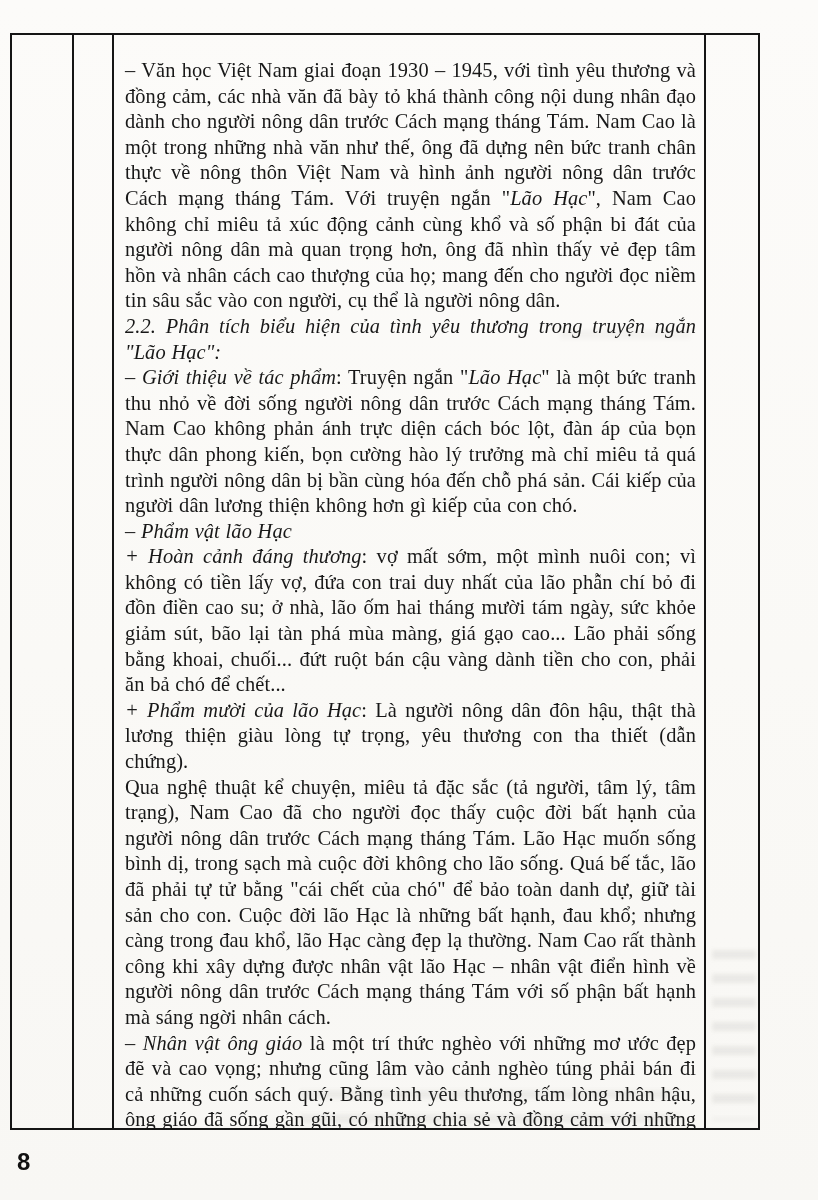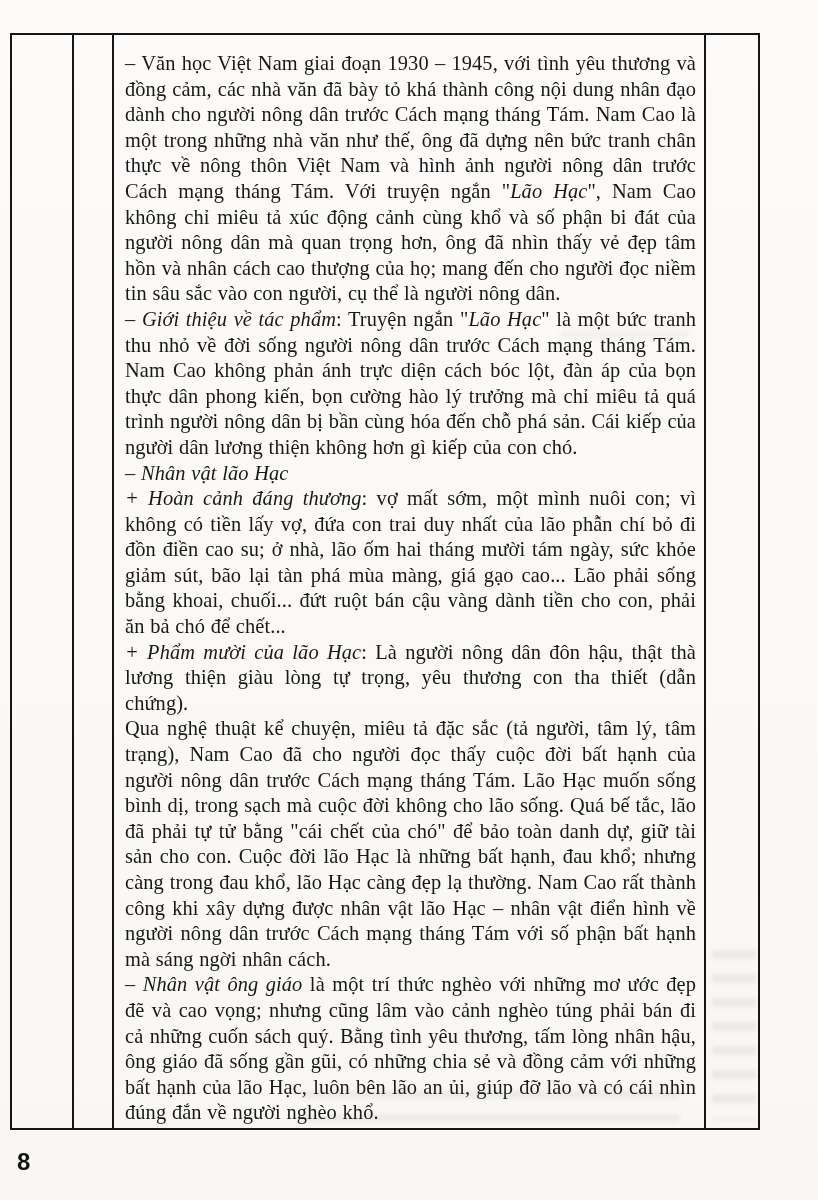--- a/index.html
+++ b/index.html
@@ -34,21 +34,21 @@
     box-sizing: border-box;
     height: 100%;
   }
   .col-left-outer  { width: 62px;  border-right: 2px solid #151515; }
   .col-left-inner  { width: 40px;  border-right: 2px solid #151515; }
   .col-main        { flex: 1;      border-right: 2px solid #151515; overflow: hidden; }
   .col-right       { width: 52px; }
 
   
   .col-main {
-    padding: 16px 8px 6px 11px;
+    padding: 23px 8px 6px 11px;
   }
   .para {
     margin: 0;
     padding: 0;
     font-size: 20.4px;
     line-height: 25.6px;
     color: #181818;
     text-align: justify;
     letter-spacing: 0.1px;
     word-spacing: 0.5px;
@@ -87,22 +87,23 @@
 </head>
 <body>
 
 <div class="scan-page">
 
   <div class="sheet-table">
     <div class="col col-left-outer"></div>
     <div class="col col-left-inner"></div>
     <div class="col col-main">
         <p class="para"><span class="run">– Văn học Việt Nam giai đoạn 1930 – 1945, với tình yêu thương và đồng cảm, các nhà văn đã bày tỏ khá thành công nội dung nhân đạo dành cho người nông dân trước Cách mạng tháng Tám. Nam Cao là một trong những nhà văn như thế, ông đã dựng nên bức tranh chân thực về nông thôn Việt Nam và hình ảnh người nông dân trước Cách mạng tháng Tám. Với truyện ngắn "</span><span class="run it">Lão Hạc</span><span class="run">", Nam Cao không chỉ miêu tả xúc động cảnh cùng khổ và số phận bi đát của người nông dân mà quan trọng hơn, ông đã nhìn thấy vẻ đẹp tâm hồn và nhân cách cao thượng của họ; mang đến cho người đọc niềm tin sâu sắc vào con người, cụ thể là người nông dân.</span></p>
+        <p class="para"><span class="run it">2.2. Phân tích biểu hiện của tình yêu thương trong truyện ngắn "Lão Hạc":</span></p>
         <p class="para"><span class="run it">– Giới thiệu về tác phẩm</span><span class="run">: Truyện ngắn "</span><span class="run it">Lão Hạc</span><span class="run">" là một bức tranh thu nhỏ về đời sống người nông dân trước Cách mạng tháng Tám. Nam Cao không phản ánh trực diện cách bóc lột, đàn áp của bọn thực dân phong kiến, bọn cường hào lý trưởng mà chỉ miêu tả quá trình người nông dân bị bần cùng hóa đến chỗ phá sản. Cái kiếp của người dân lương thiện không hơn gì kiếp của con chó.</span></p>
-        <p class="para"><span class="run it">– Nhân vật lão Hạc</span></p>
+        <p class="para"><span class="run it">– Phẩm vật lão Hạc</span></p>
         <p class="para"><span class="run it">+ Hoàn cảnh đáng thương</span><span class="run">: vợ mất sớm, một mình nuôi con; vì không có tiền lấy vợ, đứa con trai duy nhất của lão phẫn chí bỏ đi đồn điền cao su; ở nhà, lão ốm hai tháng mười tám ngày, sức khỏe giảm sút, bão lại tàn phá mùa màng, giá gạo cao... Lão phải sống bằng khoai, chuối... đứt ruột bán cậu vàng dành tiền cho con, phải ăn bả chó để chết...</span></p>
         <p class="para"><span class="run it">+ Phẩm mười của lão Hạc</span><span class="run">: Là người nông dân đôn hậu, thật thà lương thiện giàu lòng tự trọng, yêu thương con tha thiết (dẫn chứng).</span></p>
         <p class="para"><span class="run">Qua nghệ thuật kể chuyện, miêu tả đặc sắc (tả người, tâm lý, tâm trạng), Nam Cao đã cho người đọc thấy cuộc đời bất hạnh của người nông dân trước Cách mạng tháng Tám. Lão Hạc muốn sống bình dị, trong sạch mà cuộc đời không cho lão sống. Quá bế tắc, lão đã phải tự tử bằng "cái chết của chó" để bảo toàn danh dự, giữ tài sản cho con. Cuộc đời lão Hạc là những bất hạnh, đau khổ; nhưng càng trong đau khổ, lão Hạc càng đẹp lạ thường. Nam Cao rất thành công khi xây dựng được nhân vật lão Hạc – nhân vật điển hình về người nông dân trước Cách mạng tháng Tám với số phận bất hạnh mà sáng ngời nhân cách.</span></p>
         <p class="para"><span class="run it">– Nhân vật ông giáo</span><span class="run"> là một trí thức nghèo với những mơ ước đẹp đẽ và cao vọng; nhưng cũng lâm vào cảnh nghèo túng phải bán đi cả những cuốn sách quý. Bằng tình yêu thương, tấm lòng nhân hậu, ông giáo đã sống gần gũi, có những chia sẻ và đồng cảm với những bất hạnh của lão Hạc, luôn bên lão an ủi, giúp đỡ lão và có cái nhìn đúng đắn về người nghèo khổ.</span></p>
       </div>
     <div class="col col-right"></div>
   </div>
 
   <div class="smudge smudge-a"></div>
   <div class="smudge smudge-b"></div>

